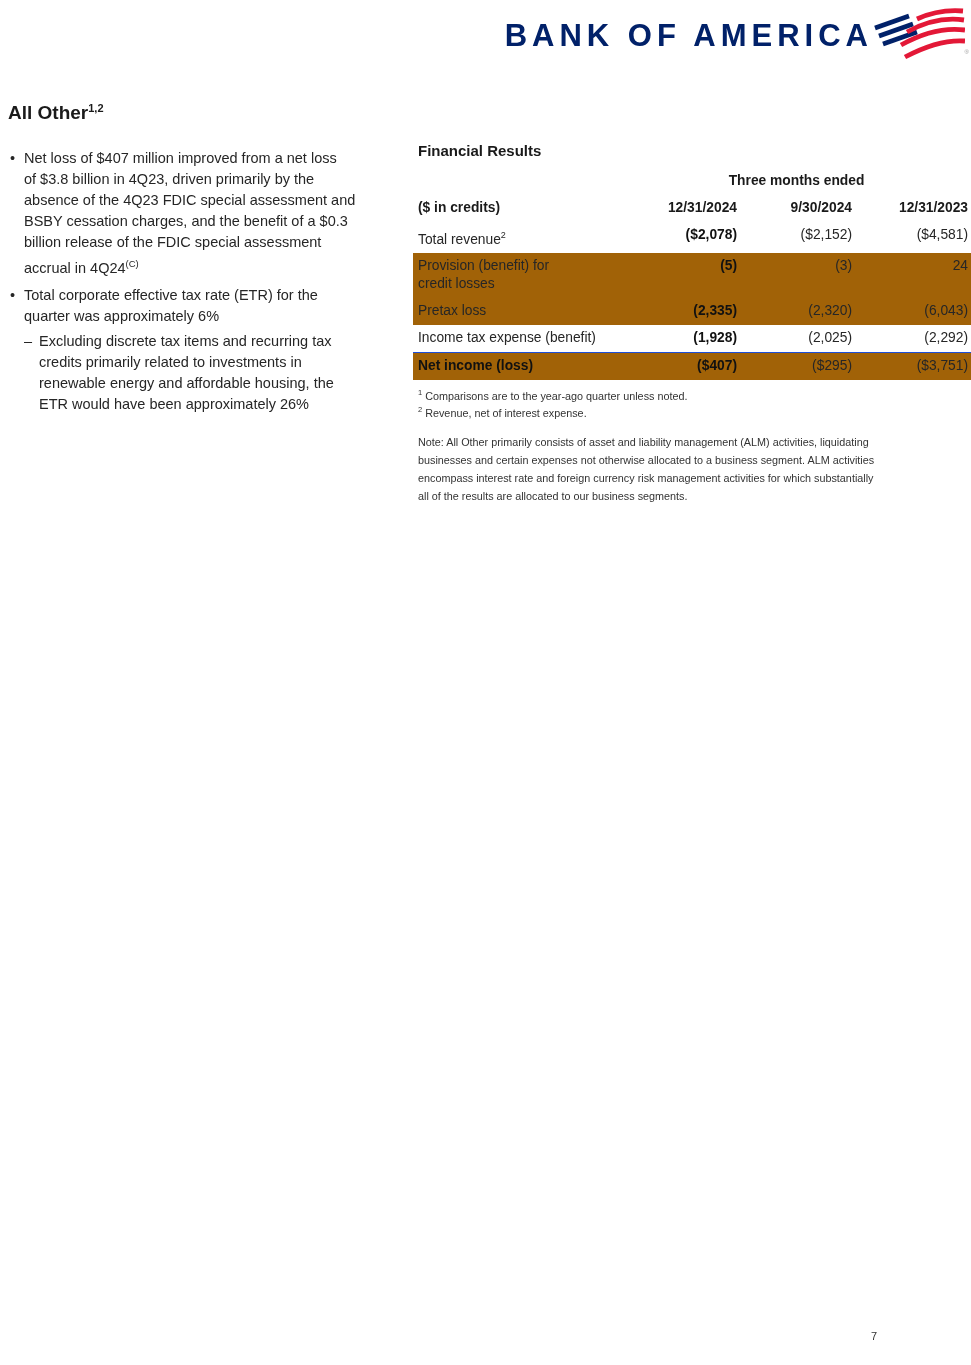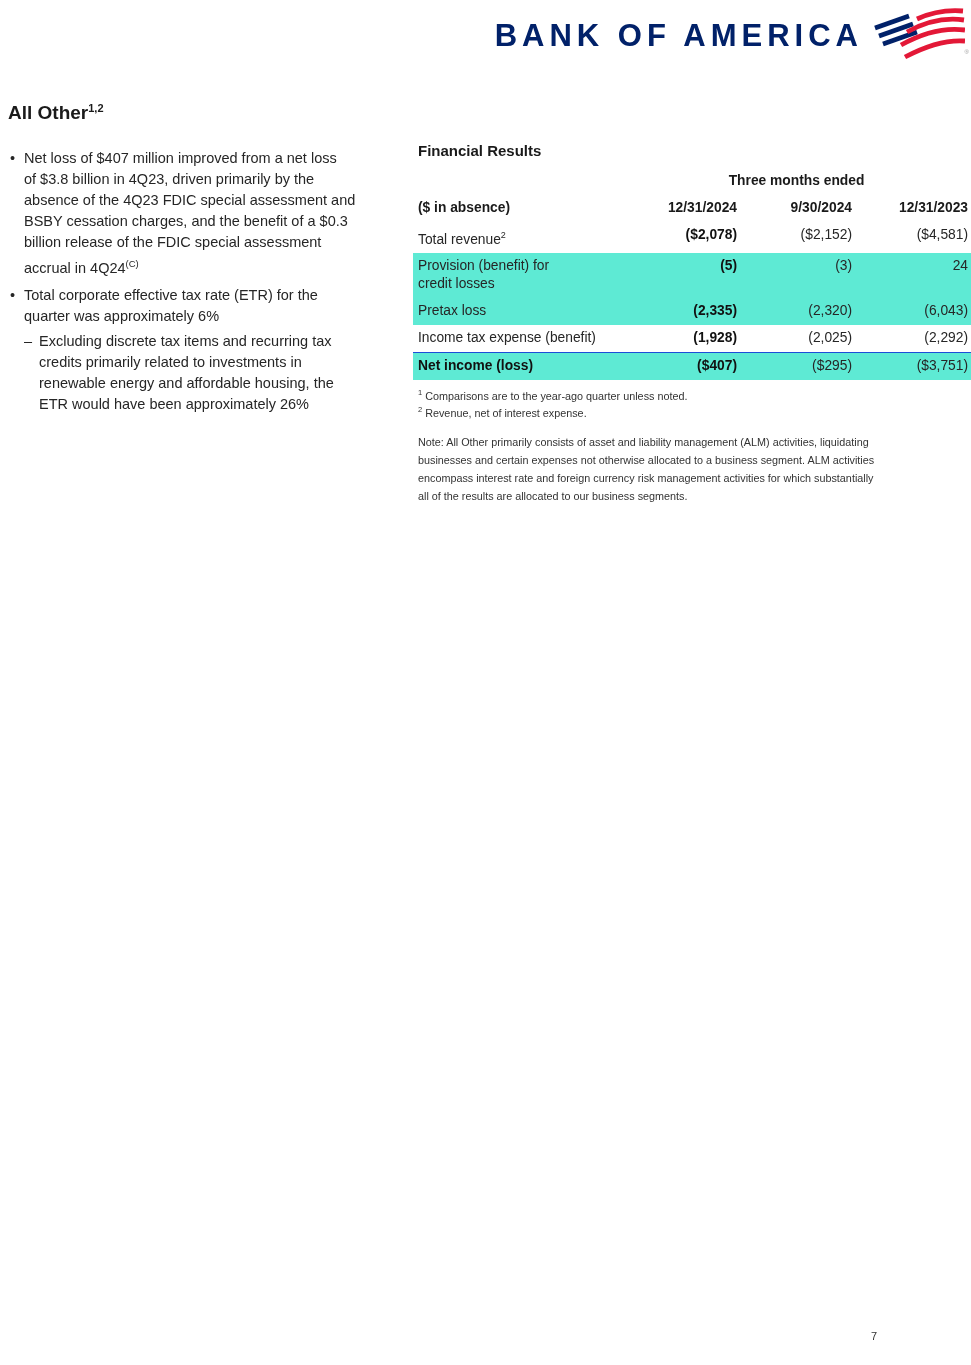--- a/index.html
+++ b/index.html
@@ -8,21 +8,21 @@
     position:relative;
     width:971px; height:1365px;
     font-family:"Liberation Sans", sans-serif;
     color:#262626;
     overflow:hidden;
   }
 
   
   .logo {
     position:absolute; top:6px; right:6px;
-    display:flex; align-items:center; gap:10px;
+    display:flex; align-items:center; gap:0;
     height:56px;
   }
   .logo-text {
     font-size:31px; font-weight:700; letter-spacing:5px;
     color:#012169; white-space:nowrap;
     padding-top:4px;
   }
   .logo-flag { position:relative; width:92px; height:54px; }
   .logo-flag svg { display:block; width:92px; height:54px; }
   .logo-reg {
@@ -54,21 +54,21 @@
   table.fin th, table.fin td {
     font-size:13.8px; line-height:18px;
     padding:4.5px 3px 4.5px 0;
     vertical-align:top;
   }
   table.fin .lbl { text-align:left; padding-left:5px; white-space:pre-line; }
   table.fin .val { text-align:right; }
   th.period { font-size:14.5px; font-weight:700; text-align:center; color:#1a1a1a; padding-bottom:2px; }
   th.unit { font-size:14px; font-weight:700; color:#1a1a1a; }
   th.datecol { font-size:14px; font-weight:700; color:#1a1a1a; text-align:right; }
-  tr.shade td { background:#5eead4; }
+  tr.shade td { background:#a16207; }
   td.boldval { font-weight:700; color:#111; }
   tr.total td { border-top:1px solid #1d4ed8; }
   tr.total .lbl { font-weight:700; color:#111; }
   sup.cellsup { font-size:9px; }
 
   .footnotes { margin-top:6px; padding-left:5px; font-size:10.8px; line-height:13.5px; color:#333; }
   .footnotes .fn sup { font-size:7.5px; }
   .note {
     margin-top:13px; padding-left:5px;
     font-size:10.8px; line-height:18px; color:#333;
@@ -137,21 +137,21 @@
         <col class="c-v1">
         <col class="c-v2">
         <col class="c-v3">
       </colgroup>
     <thead>
       <tr>
         <th class="lbl"></th>
         <th class="period" colspan="3">Three months ended</th>
       </tr>
       <tr>
-        <th class="unit lbl">($ in absence)</th>
+        <th class="unit lbl">($ in credits)</th>
         <th class="datecol val">12/31/2024</th>
         <th class="datecol val">9/30/2024</th>
         <th class="datecol val">12/31/2023</th>
       </tr>
     </thead>
     <tbody>
       <tr>
         <td class="lbl"><span>Total revenue</span><sup class="cellsup">2</sup></td>
         <td class="val boldval">($2,078)</td>
         <td class="val">($2,152)</td>

